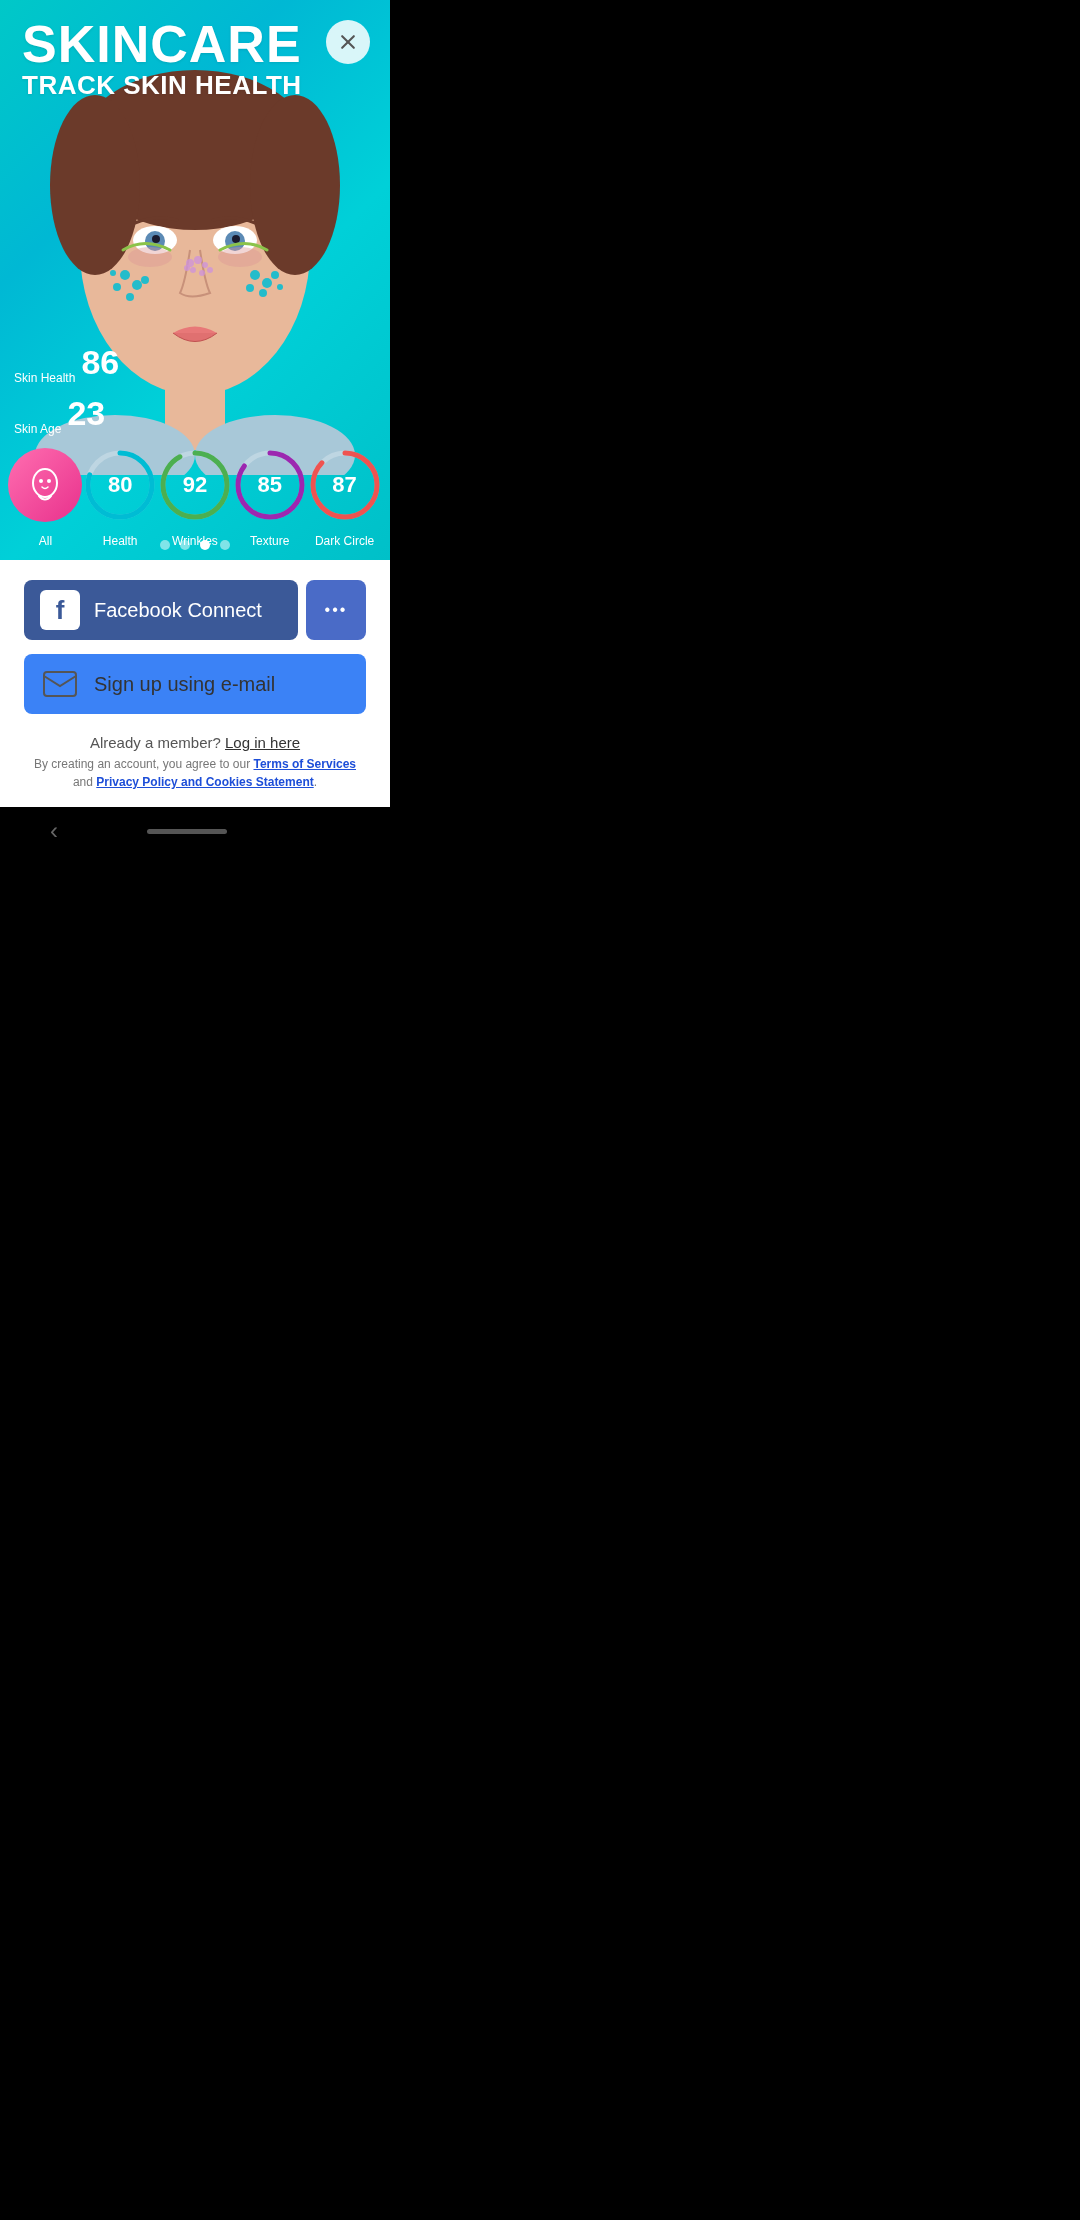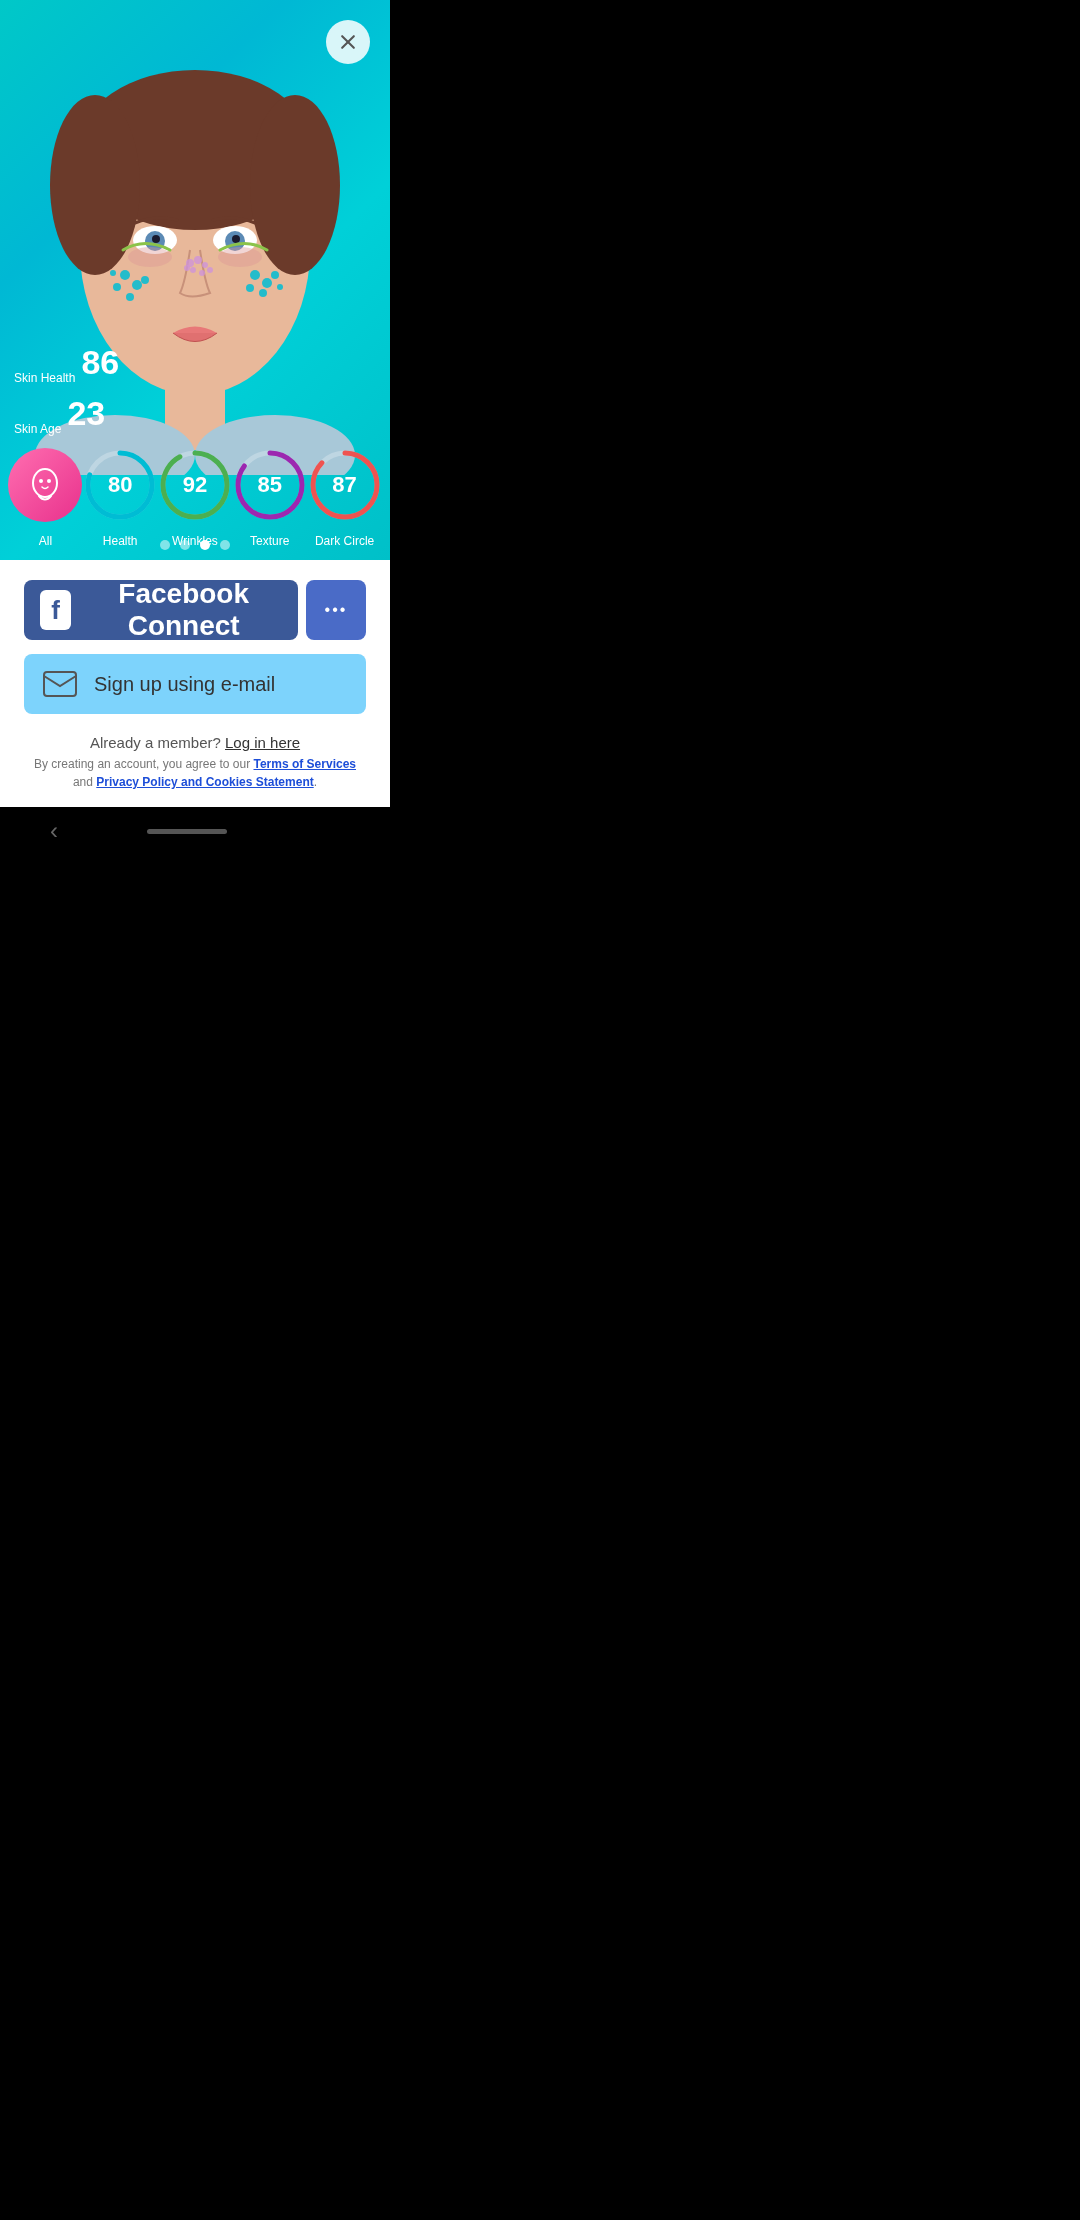--- a/index.html
+++ b/index.html
@@ -255,22 +255,22 @@
     }
 
     .fb-icon-box span {
       font-size: 26px;
       font-weight: 900;
       color: #3b5998;
     }
 
     .fb-text {
       color: #fff;
-      font-size: 28px;
-      font-weight: 700;
+      font-size: 20px;
+      font-weight: 400;
     }
 
     .fb-more-btn {
       background: #4a6bc7;
       border: none;
       border-radius: 8px;
       width: 60px;
       height: 60px;
       display: flex;
       align-items: center;
@@ -281,21 +281,21 @@
 
     .fb-more-btn span {
       color: #fff;
       font-size: 20px;
       letter-spacing: 1px;
     }
 
     
     .email-btn {
       width: 100%;
-      background: #7dd3fc;
+      background: #3b82f6;
       border: none;
       border-radius: 8px;
       display: flex;
       align-items: center;
       padding: 0 16px;
       cursor: pointer;
       height: 60px;
       gap: 14px;
       margin-bottom: 20px;
     }
@@ -370,20 +370,24 @@
 
   <div class="hero">
 
     <button class="close-btn">
       <svg viewBox="0 0 24 24" fill="none" stroke="#555" stroke-width="2.5" stroke-linecap="round">
         <line x1="5" y1="5" x2="19" y2="19"></line>
         <line x1="19" y1="5" x2="5" y2="19"></line>
       </svg>
     </button>
 
+    <div class="hero-title">
+      <h1>SKINCARE</h1>
+      <h2>TRACK SKIN HEALTH</h2>
+    </div>
 
     <div class="face-svg-wrap" style="position:absolute;top:55px;left:50%;transform:translateX(-50%);">
       <svg viewBox="0 0 320 420" width="320" height="420">
 
         <ellipse cx="160" cy="195" rx="115" ry="145" fill="#e8b89a"></ellipse>
 
         <ellipse cx="160" cy="95" rx="118" ry="80" fill="#6b3a2a"></ellipse>
         <ellipse cx="60" cy="130" rx="45" ry="90" fill="#6b3a2a"></ellipse>
         <ellipse cx="260" cy="130" rx="45" ry="90" fill="#6b3a2a"></ellipse>
 

